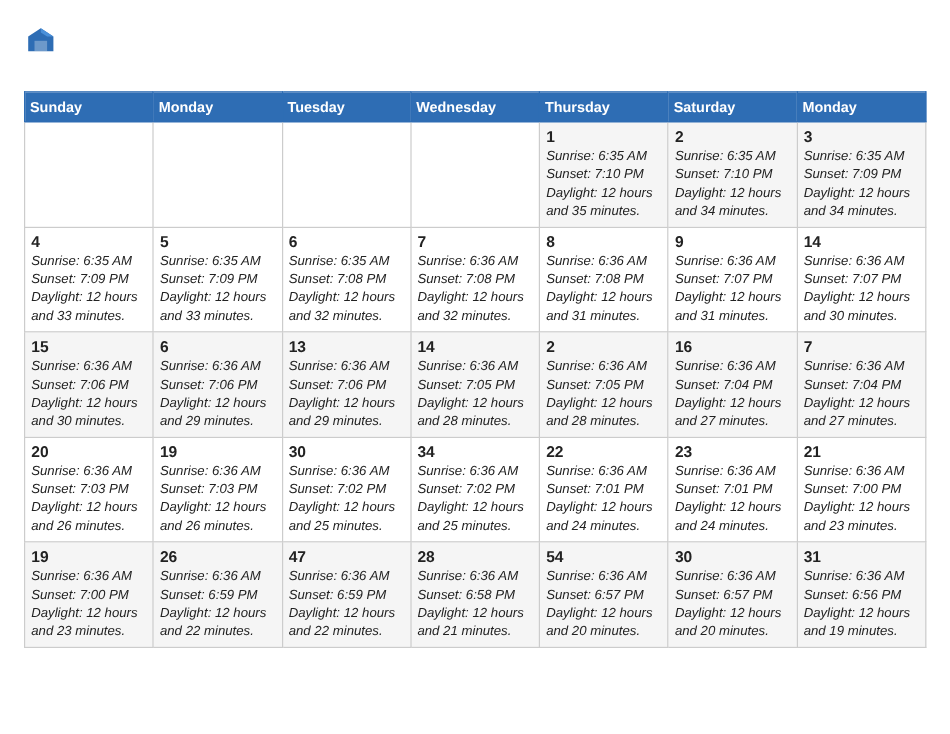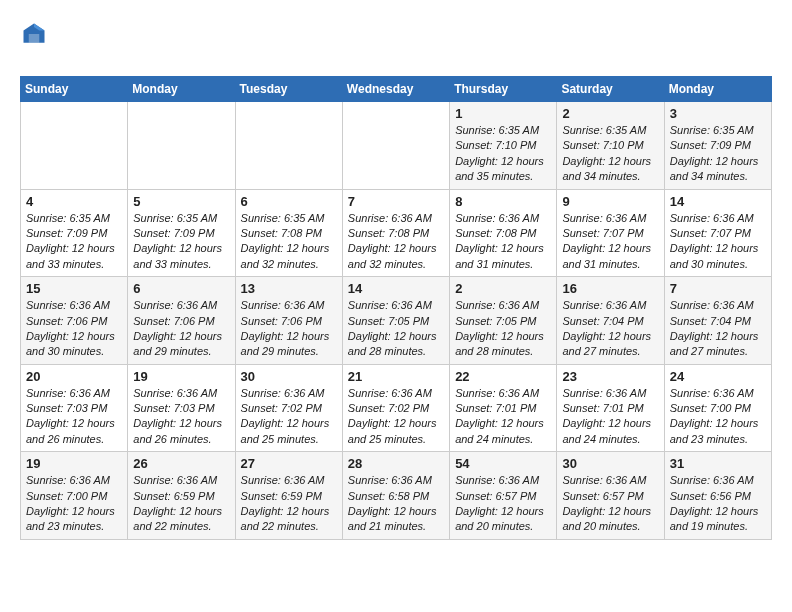--- a/index.html
+++ b/index.html
@@ -275,43 +275,43 @@
 and 26 minutes.</div>
         </td>
         <td>
           <span class="day-num">30</span>
           <div class="day-info">Sunrise: 6:36 AM
 Sunset: 7:02 PM
 Daylight: 12 hours
 and 25 minutes.</div>
         </td>
         <td>
+          <span class="day-num">34</span>
+          <div class="day-info">Sunrise: 6:36 AM
+Sunset: 7:02 PM
+Daylight: 12 hours
+and 25 minutes.</div>
+        </td>
+        <td>
+          <span class="day-num">22</span>
+          <div class="day-info">Sunrise: 6:36 AM
+Sunset: 7:01 PM
+Daylight: 12 hours
+and 24 minutes.</div>
+        </td>
+        <td>
+          <span class="day-num">23</span>
+          <div class="day-info">Sunrise: 6:36 AM
+Sunset: 7:01 PM
+Daylight: 12 hours
+and 24 minutes.</div>
+        </td>
+        <td>
           <span class="day-num">21</span>
           <div class="day-info">Sunrise: 6:36 AM
-Sunset: 7:02 PM
-Daylight: 12 hours
-and 25 minutes.</div>
-        </td>
-        <td>
-          <span class="day-num">22</span>
-          <div class="day-info">Sunrise: 6:36 AM
-Sunset: 7:01 PM
-Daylight: 12 hours
-and 24 minutes.</div>
-        </td>
-        <td>
-          <span class="day-num">23</span>
-          <div class="day-info">Sunrise: 6:36 AM
-Sunset: 7:01 PM
-Daylight: 12 hours
-and 24 minutes.</div>
-        </td>
-        <td>
-          <span class="day-num">24</span>
-          <div class="day-info">Sunrise: 6:36 AM
 Sunset: 7:00 PM
 Daylight: 12 hours
 and 23 minutes.</div>
         </td>
       </tr>
       <tr>
         <td>
           <span class="day-num">19</span>
           <div class="day-info">Sunrise: 6:36 AM
 Sunset: 7:00 PM
@@ -319,21 +319,21 @@
 and 23 minutes.</div>
         </td>
         <td>
           <span class="day-num">26</span>
           <div class="day-info">Sunrise: 6:36 AM
 Sunset: 6:59 PM
 Daylight: 12 hours
 and 22 minutes.</div>
         </td>
         <td>
-          <span class="day-num">27</span>
+          <span class="day-num">47</span>
           <div class="day-info">Sunrise: 6:36 AM
 Sunset: 6:59 PM
 Daylight: 12 hours
 and 22 minutes.</div>
         </td>
         <td>
           <span class="day-num">28</span>
           <div class="day-info">Sunrise: 6:36 AM
 Sunset: 6:58 PM
 Daylight: 12 hours

